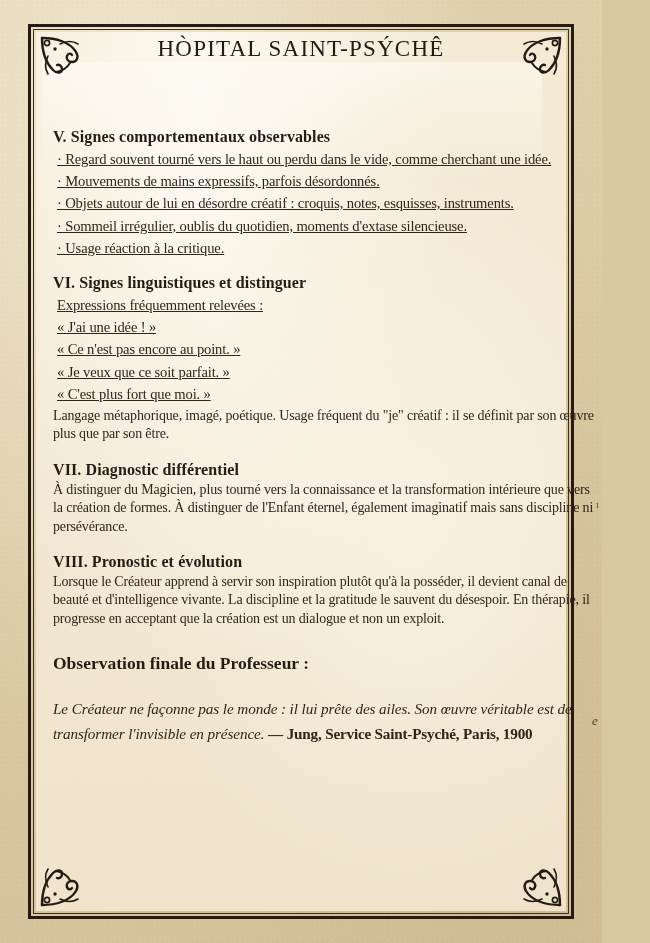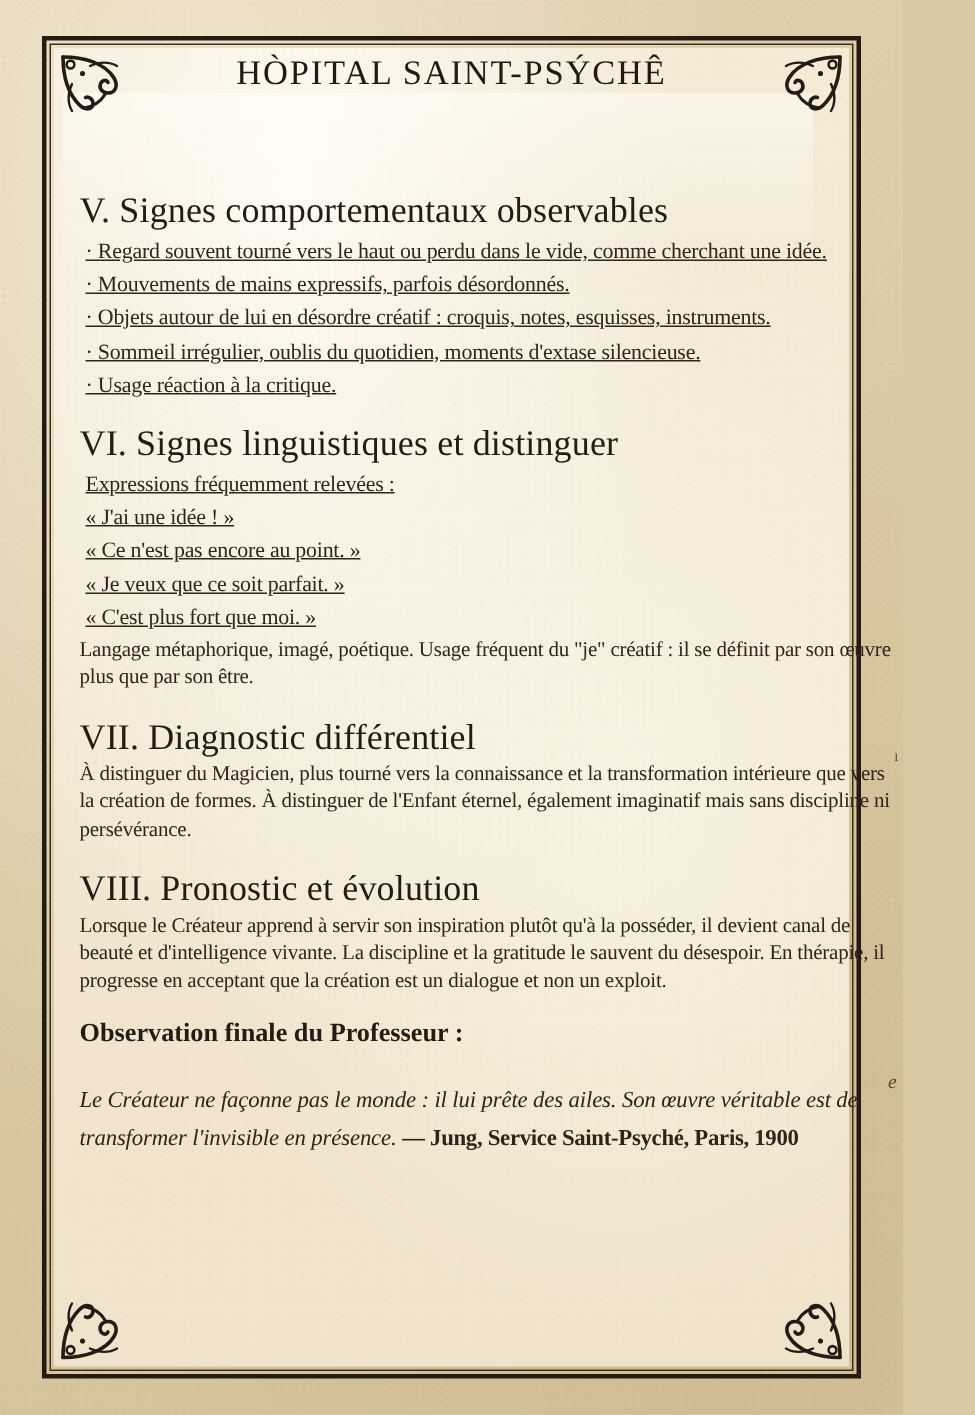--- a/index.html
+++ b/index.html
@@ -113,28 +113,28 @@
   .content {
     position: absolute;
     left: 53px;
     top: 128px;
     width: 548px;
     color: #2d231a;
   }
 
   h2.sec {
     margin: 0 0 2px 0;
-    font-size: 24px;
-    font-weight: normal;
+    font-size: 16px;
+    font-weight: bold;
     letter-spacing: .1px;
     color: #241c13;
     font-family: "Liberation Serif", "DejaVu Serif", serif;
   }
   .sec-block { margin-bottom: 17px; }
-  .sec-block.tight { margin-bottom: 14px; }
+  .sec-block.tight { margin-bottom: 25px; }
 
   p.line {
     margin: 4px;
     font-size: 14.6px;
     line-height: 18.2px;
     color: #30251b;
     letter-spacing: -.15px;
     text-decoration: underline;
   }
   p.para {

